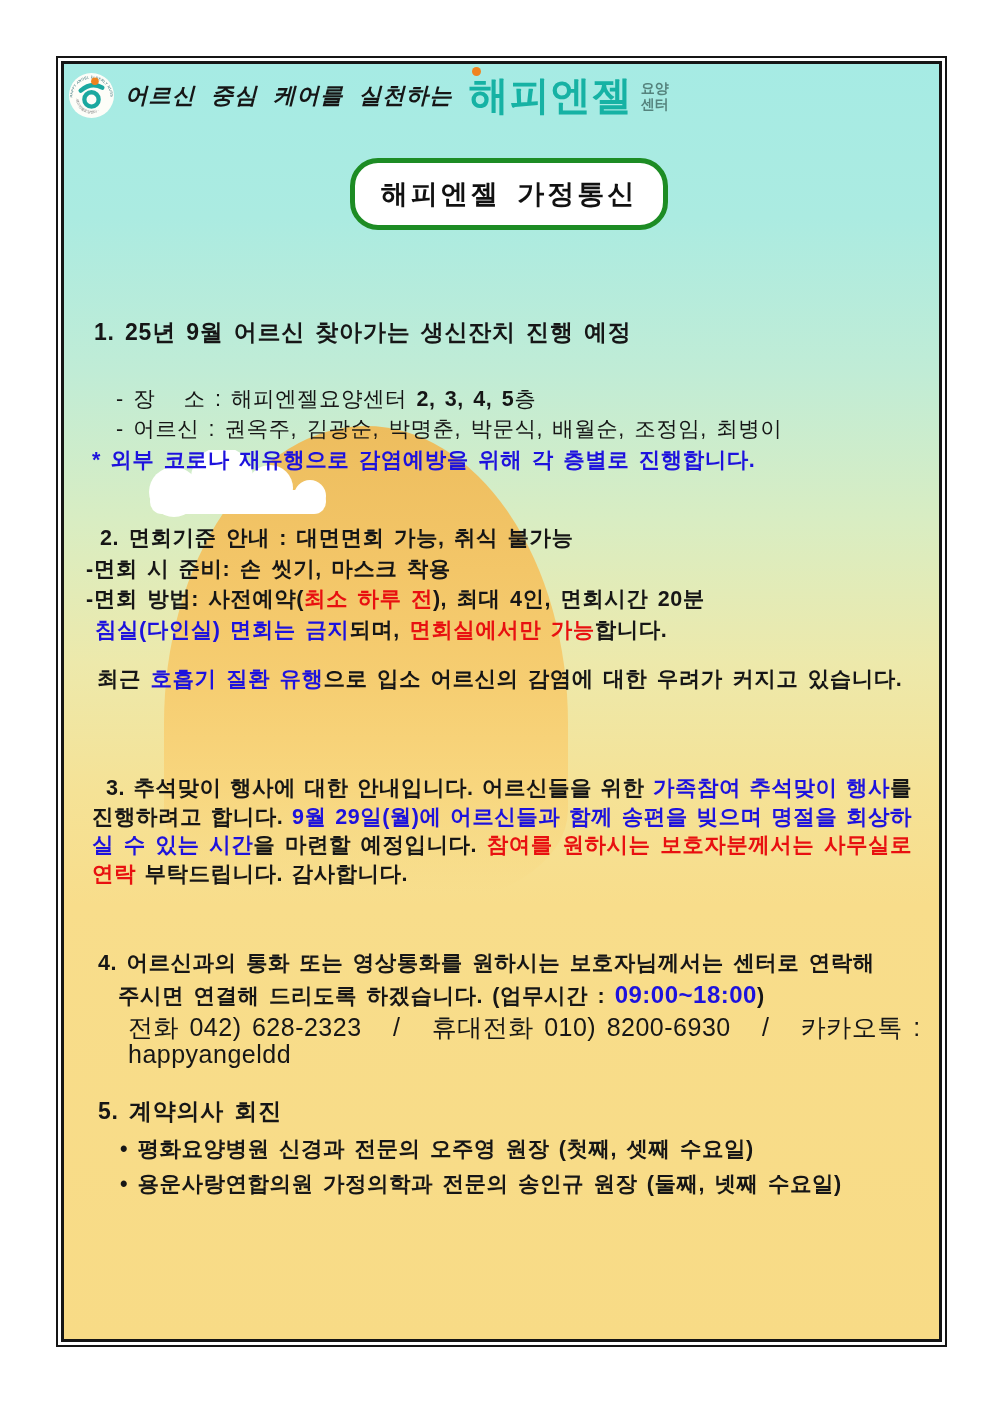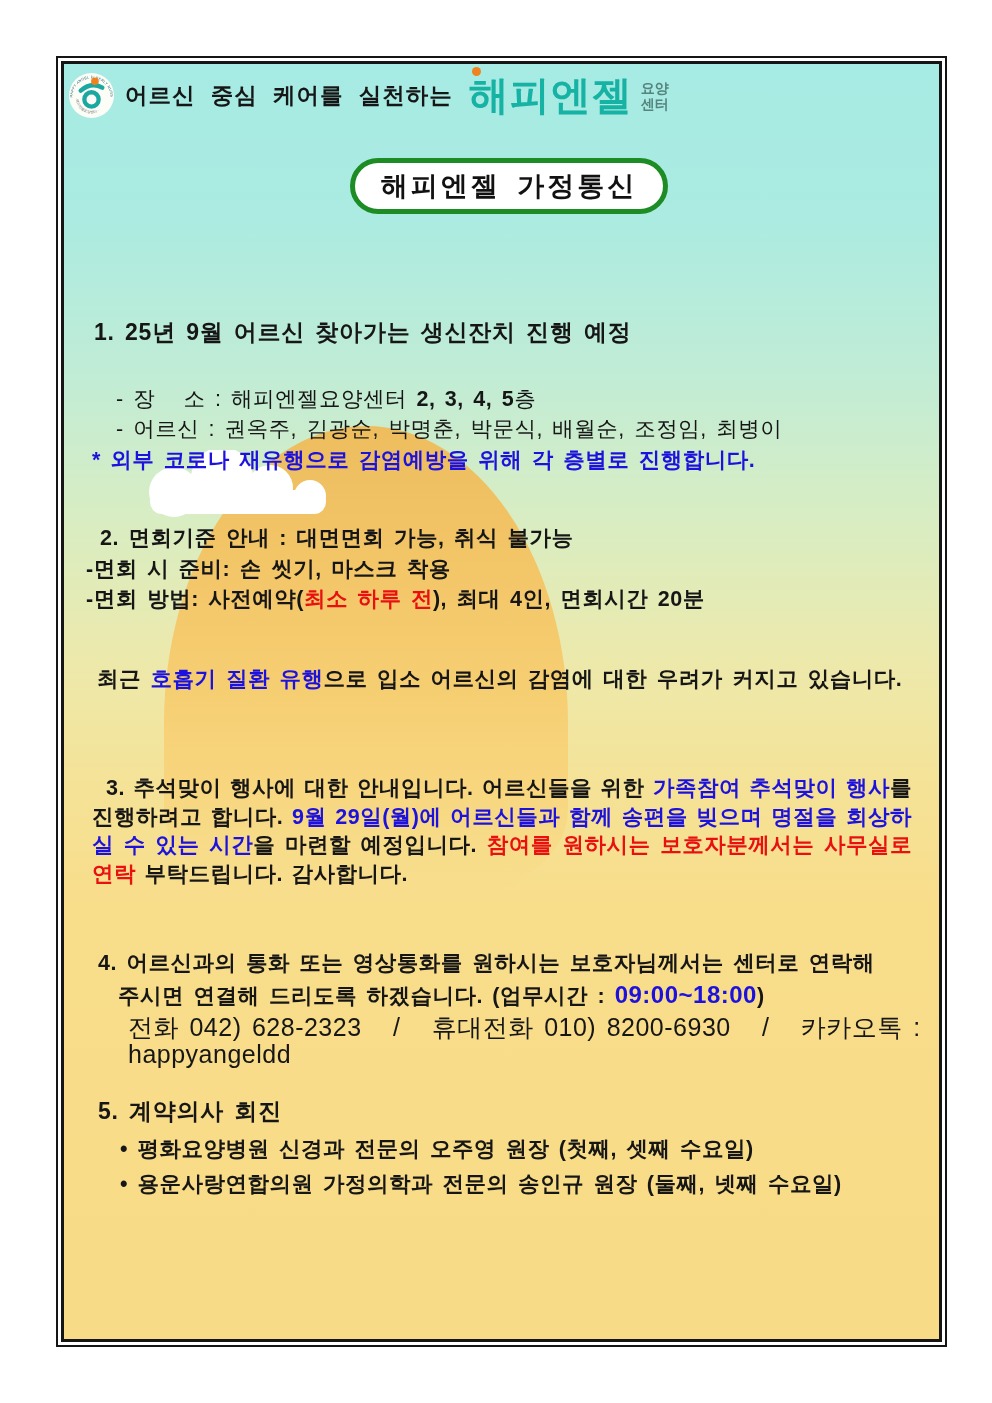--- a/index.html
+++ b/index.html
@@ -16,29 +16,29 @@
 
   .dome { position: absolute; left: 100px; top: 362px; width: 404px; height: 480px;
           background: linear-gradient(180deg, #edbd5e 0%, #f3c668 30%, #f6ce72 55%,
                       #f8d67e 75%, rgba(248,219,134,0) 97%);
           border-radius: 50% 50% 38% 38% / 62% 62% 20% 20%; }
   .cloud { position: absolute; left: 48px; top: 386px; }
 
   .hdr { position: absolute; left: 4px; top: 4px; display: flex; align-items: center; }
   .logo { width: 47px; height: 47px; }
   .tagline { margin-left: 10px; font-size: 22.5px; font-weight: 600; color: #161616;
-             letter-spacing: 1px; word-spacing: 8px; }
+             letter-spacing: 1px; word-spacing: 8px; font-style: italic; }
   .brandwrap { position: relative; margin-left: 16px; }
   .brand { font-size: 40px; font-weight: 700; color: #16b2a4; letter-spacing: 1px; }
   .brand-dot { position: absolute; left: 3px; top: -1px; width: 9px; height: 9px;
                border-radius: 50%; background: #f0831f; }
   .suffix { margin-left: 8px; font-size: 14px; line-height: 16px; font-weight: 700;
             color: #55837d; }
 
-  .badge { position: absolute; left: 286px; top: 94px; width: 318px; height: 56px;
+  .badge { position: absolute; left: 286px; top: 94px; width: 318px; height: 72px;
            background: #fff; border: 5px solid #1d8c24; border-radius: 28px;
            display: flex; align-items: center; justify-content: center; }
   .badge span { font-size: 27px; font-weight: 800; color: #111; letter-spacing: 3px; word-spacing: 6px; }
 
   .line { position: absolute; white-space: pre-wrap; font-size: 21.5px; font-weight: 700;
           color: #161616; letter-spacing: 0.5px; word-spacing: 3px; line-height: 27px; }
   .line span { font-weight: 700; }
   .line span.reg  { font-weight: 400; }
   .line span.blue { color: #1d12dd; }
   .line span.red  { color: #e81010; }
@@ -103,20 +103,21 @@
         </div>
 
         <div class="line h1size" style="left:30px; top:255px;">1. 25년 9월 어르신 찾아가는 생신잔치 진행 예정</div>
         <div class="line" style="left:52px; top:322px;"><span class="reg">- 장   소 : 해피엔젤요양센터 </span><span>2, 3, 4, 5</span><span class="reg">층</span></div>
         <div class="line" style="left:52px; top:352px;"><span class="reg">- 어르신 : 권옥주, 김광순, 박명춘, 박문식, 배월순, 조정임, 최병이</span></div>
         <div class="line" style="left:28px; top:383px;"><span class="blue">* 외부 코로나 재유행으로 감염예방을 위해 각 층별로 진행합니다.</span></div>
 
         <div class="line" style="left:36px; top:461px;"><span>2. 면회기준 안내 : 대면면회 가능, 취식 불가능</span></div>
         <div class="line" style="left:22px; top:492px;"><span>-면회 시 준비: 손 씻기, 마스크 착용</span></div>
         <div class="line" style="left:22px; top:522px;"><span>-면회 방법: 사전예약(</span><span class="red">최소 하루 전</span><span>), 최대 4인, 면회시간 20분</span></div>
+        <div class="line" style="left:31px; top:553px;"><span class="blue">침실(다인실) 면회는 금지</span><span>되며, </span><span class="red">면회실에서만 가능</span><span>합니다.</span></div>
         <div class="line" style="left:33px; top:602px;"><span>최근 </span><span class="blue">호흡기 질환 유행</span><span>으로 입소 어르신의 감염에 대한 우려가 커지고 있습니다.</span></div>
 
         <div class="para3"><span>3. 추석맞이 행사에 대한 안내입니다. 어르신들을 위한 </span><span class="blue">가족참여 추석맞이 행사</span><span>를 진행하려고 합니다. </span><span class="blue">9월 29일(월)에 어르신들과 함께 송편을 빚으며 명절을 회상하실 수 있는 시간</span><span>을 마련할 예정입니다. </span><span class="red">참여를 원하시는 보호자분께서는 사무실로 연락</span><span> 부탁드립니다. 감사합니다.</span></div>
 
         <div class="line" style="left:34px; top:886px;"><span>4. 어르신과의 통화 또는 영상통화를 원하시는 보호자님께서는 센터로 연락해</span></div>
         <div class="line" style="left:54px; top:917px;"><span>주시면 연결해 드리도록 하겠습니다. (업무시간 : </span><span class="blue big">09:00~18:00</span><span>)</span></div>
         <div class="line" style="left:64px; top:950px; font-size:25px;"><span class="reg">전화 042) 628-2323   /   휴대전화 010) 8200-6930   /   카카오톡 : happyangeldd</span></div>
 
         <div class="line h1size" style="left:34px; top:1034px;"><span>5. 계약의사 회진</span></div>
         <div class="line" style="left:56px; top:1107px;"><span>• 용운사랑연합의원 가정의학과 전문의 송인규 원장 (둘째, 넷째 수요일)</span></div>

